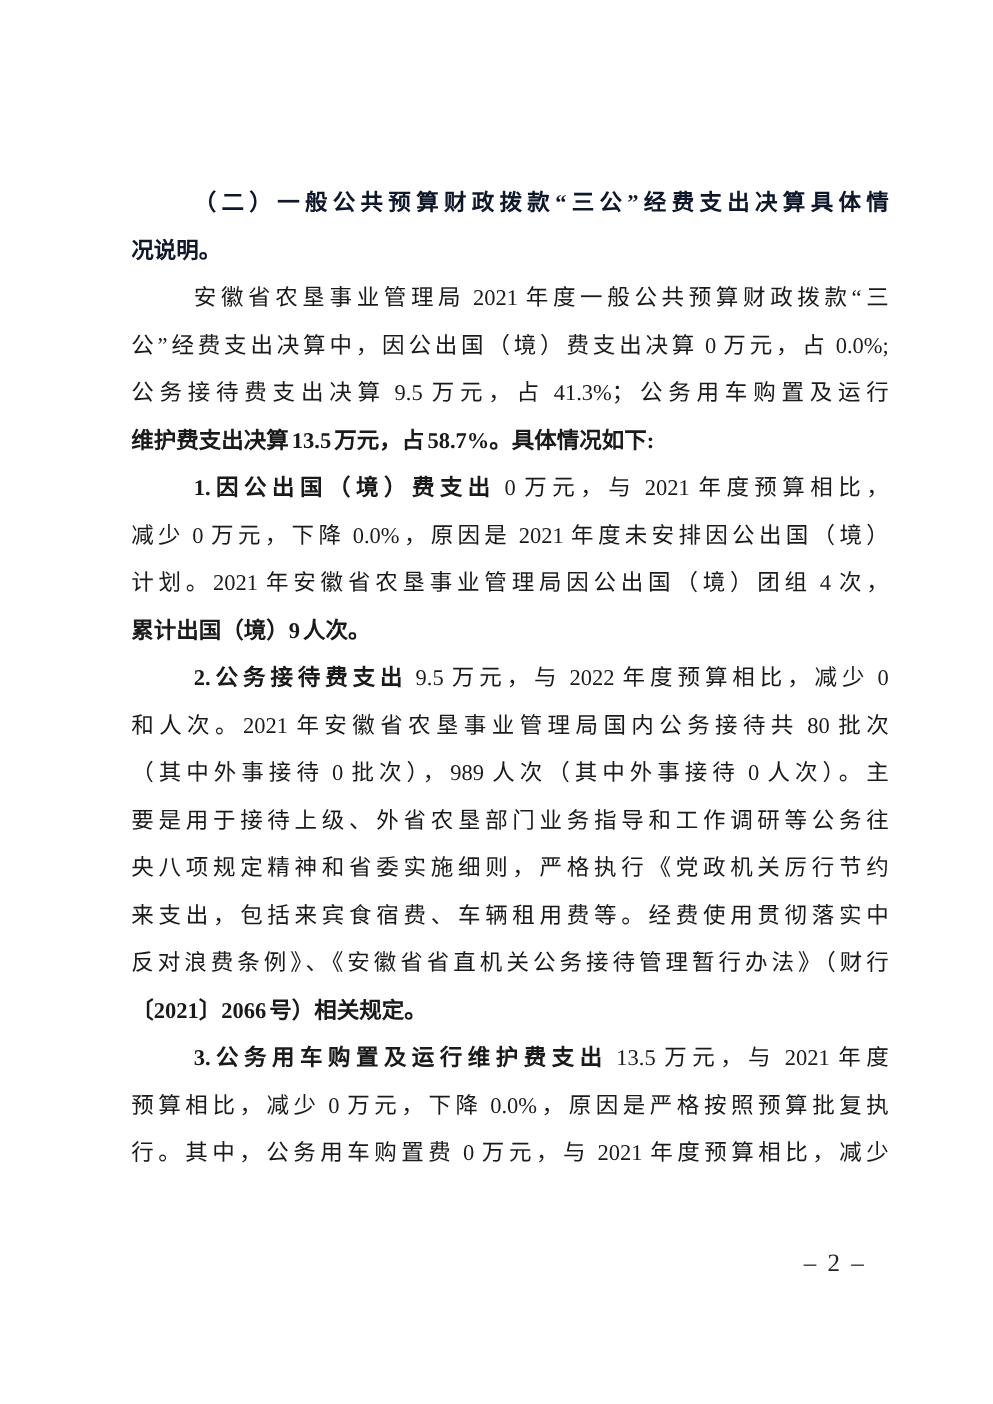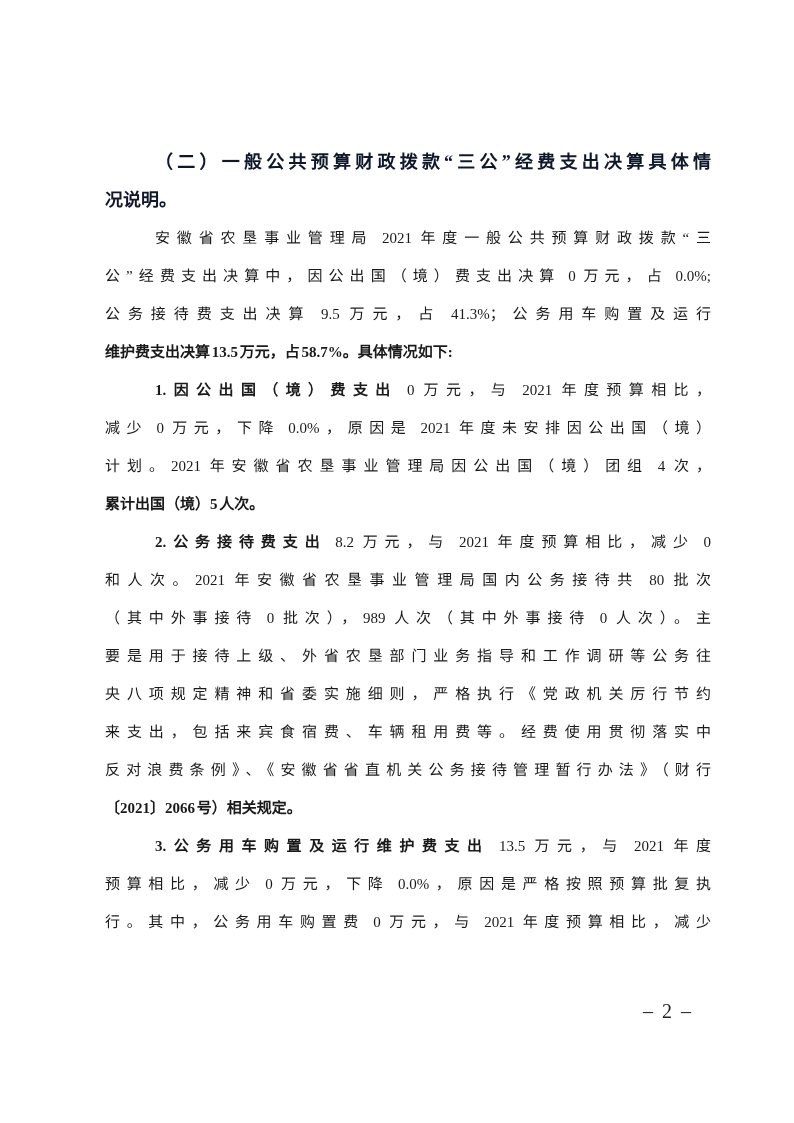--- a/index.html
+++ b/index.html
@@ -24,21 +24,21 @@
     position: absolute;
     left: 105px;
     top: 143px;
     width: 606px;
   }
   .para {
     margin: 0;
     padding: 0;
   }
   .line {
-    font-size: 15px;
+    font-size: 18px;
     line-height: 38px;
     height: 38px;
     text-align: justify;
     text-align-last: justify;
     word-spacing: -2px;
     white-space: normal;
     overflow: visible;
   }
   .line.indent {
     text-indent: 50px;
@@ -84,24 +84,24 @@
       <div class="para">
         <div class="line indent"><span>安徽省农垦事业管理局 2021 年度一般公共预算财政拨款“三</span></div>
         <div class="line"><span>公”经费支出决算中，因公出国（境）费支出决算 0 万元，占 0.0%;</span></div>
         <div class="line"><span>公务接待费支出决算 9.5 万元，占 41.3%；公务用车购置及运行</span></div>
         <div class="line lastline"><span>维护费支出决算 13.5 万元，占 58.7%。具体情况如下:</span></div>
       </div>
       <div class="para">
         <div class="line indent"><span class="b">1.因公出国（境）费支出</span><span> 0 万元，与 2021 年度预算相比，</span></div>
         <div class="line"><span>减少 0 万元，下降 0.0%，原因是 2021 年度未安排因公出国（境）</span></div>
         <div class="line"><span>计划。2021 年安徽省农垦事业管理局因公出国（境）团组 4 次，</span></div>
-        <div class="line lastline"><span>累计出国（境）5 人次。</span></div>
+        <div class="line lastline"><span>累计出国（境）9 人次。</span></div>
       </div>
       <div class="para">
-        <div class="line indent"><span class="b">2.公务接待费支出</span><span> 8.2 万元，与 2021 年度预算相比，减少 0</span></div>
+        <div class="line indent"><span class="b">2.公务接待费支出</span><span> 9.5 万元，与 2022 年度预算相比，减少 0</span></div>
         <div class="line"><span>和人次。2021 年安徽省农垦事业管理局国内公务接待共 80 批次</span></div>
         <div class="line"><span>（其中外事接待 0 批次），989 人次（其中外事接待 0 人次）。主</span></div>
         <div class="line"><span>要是用于接待上级、外省农垦部门业务指导和工作调研等公务往</span></div>
         <div class="line"><span>央八项规定精神和省委实施细则，严格执行《党政机关厉行节约</span></div>
         <div class="line"><span>来支出，包括来宾食宿费、车辆租用费等。经费使用贯彻落实中</span></div>
         <div class="line"><span>反对浪费条例》、《安徽省省直机关公务接待管理暂行办法》（财行</span></div>
         <div class="line lastline"><span>〔2021〕2066 号）相关规定。</span></div>
       </div>
       <div class="para">
         <div class="line indent"><span class="b">3.公务用车购置及运行维护费支出</span><span> 13.5 万元，与 2021 年度</span></div>

